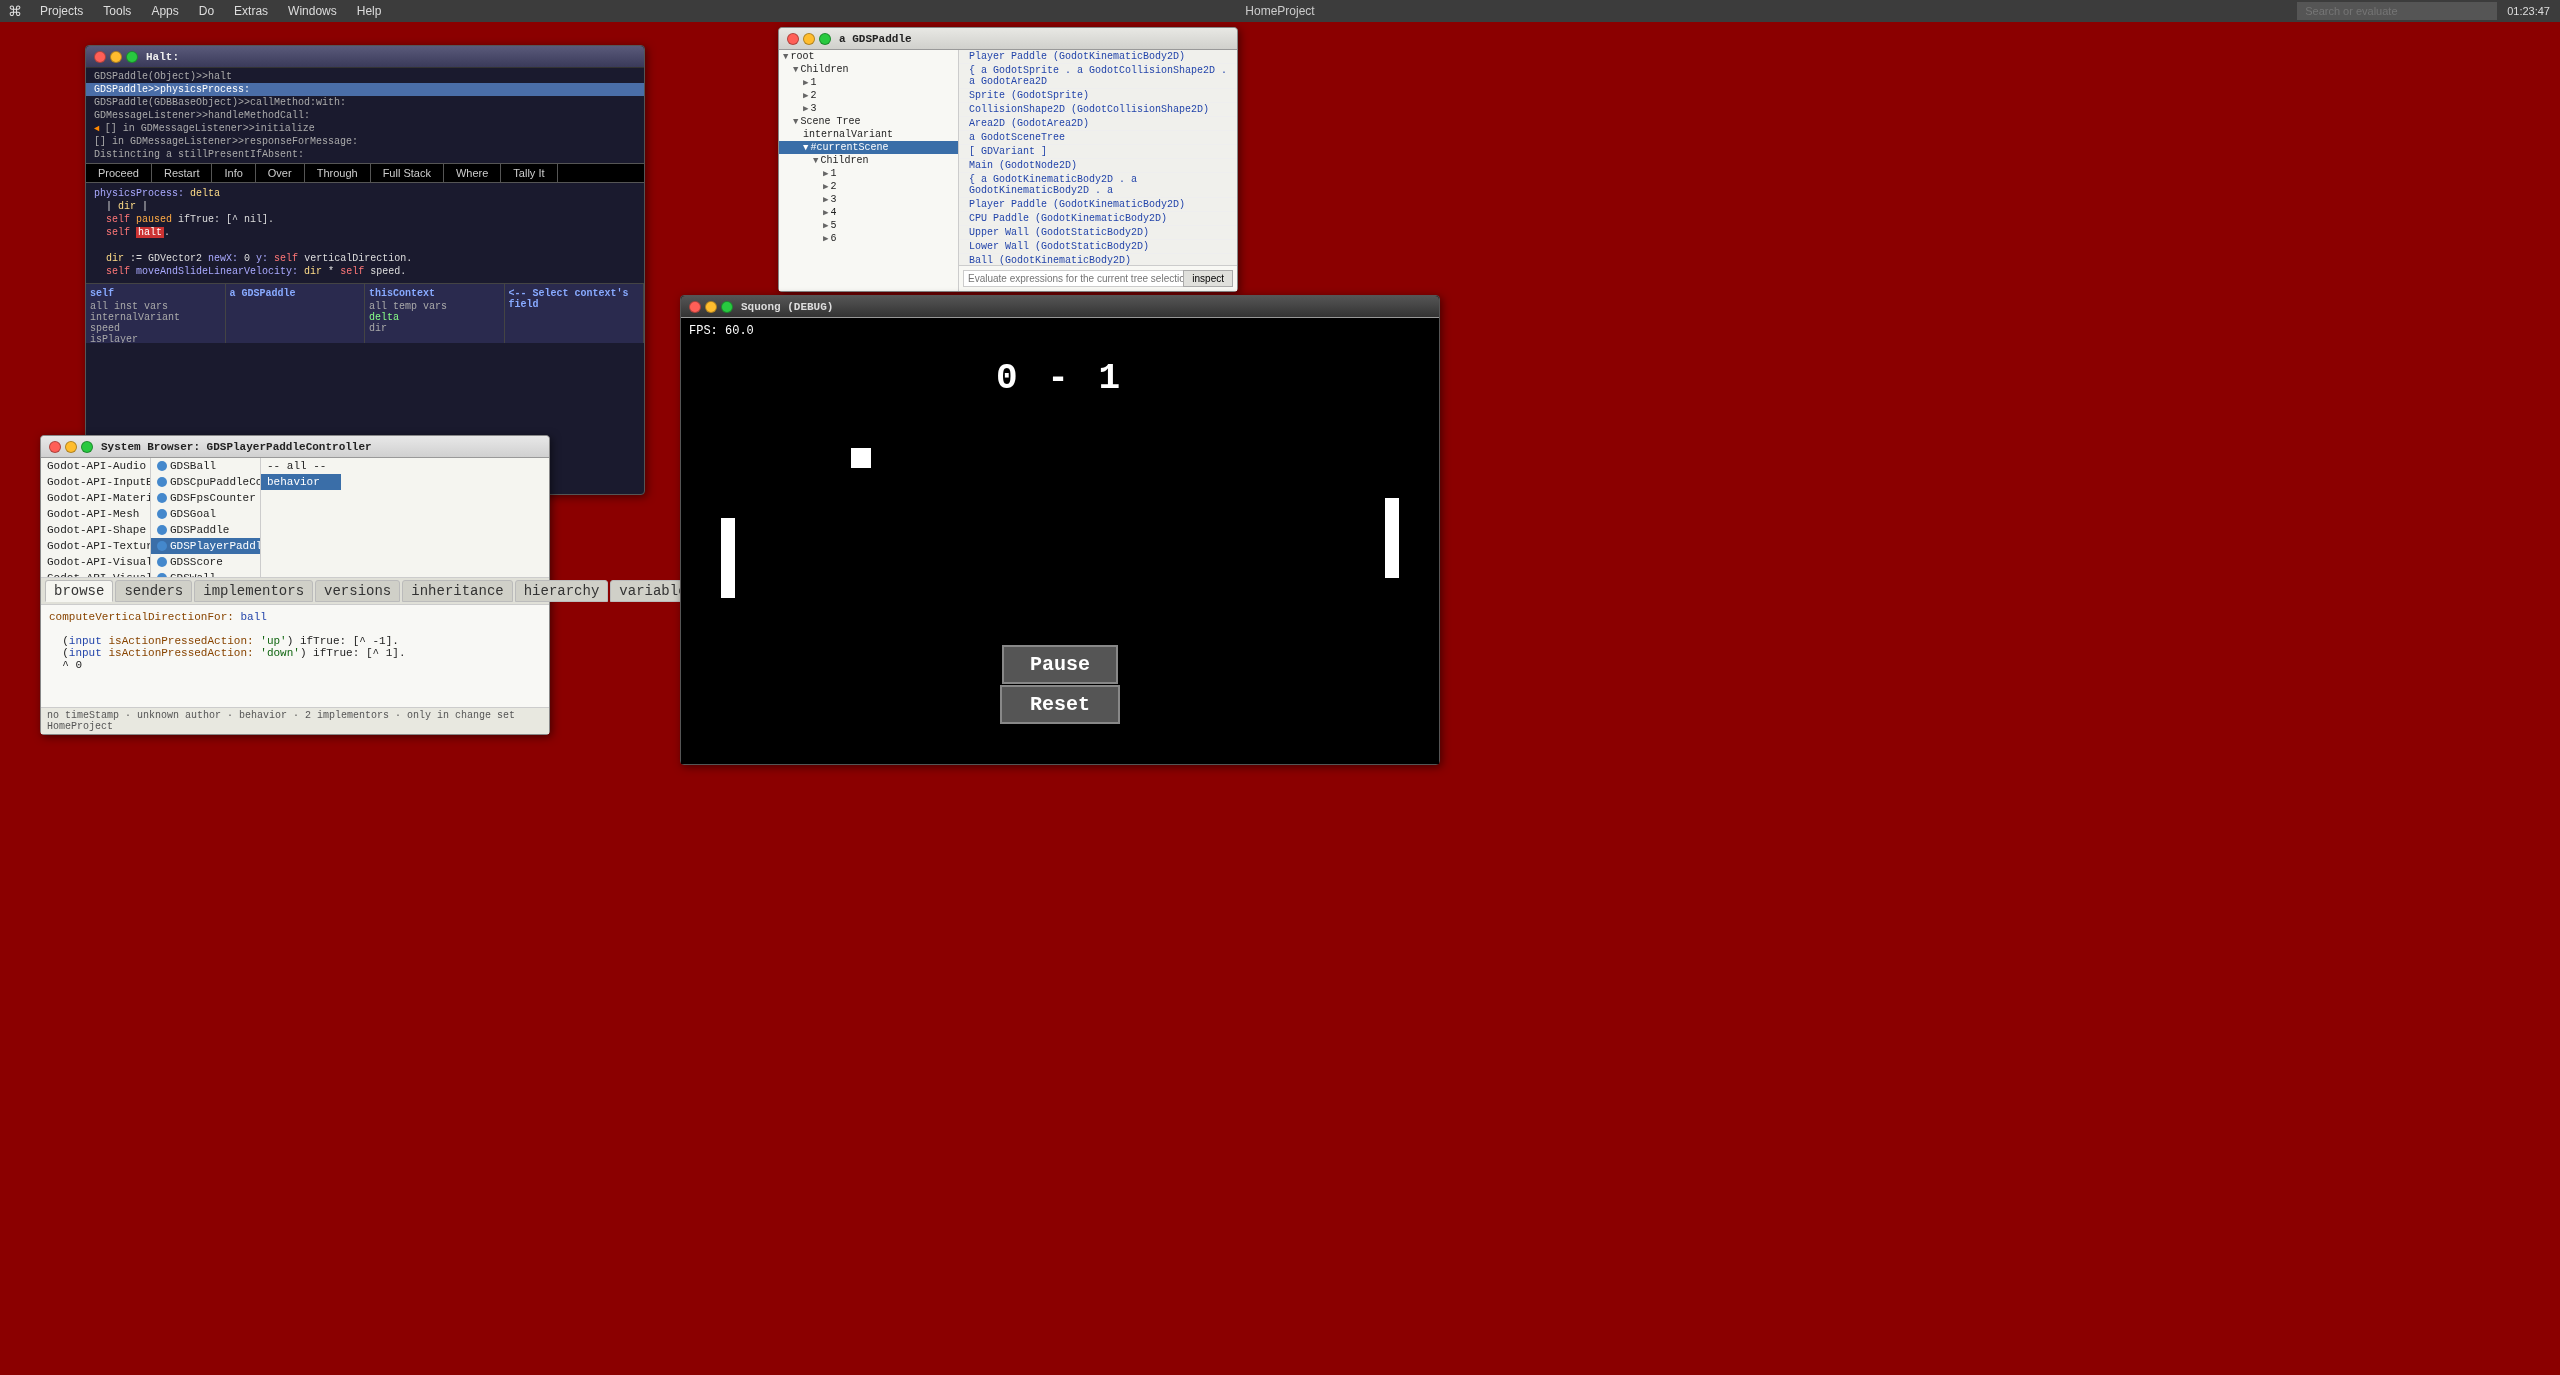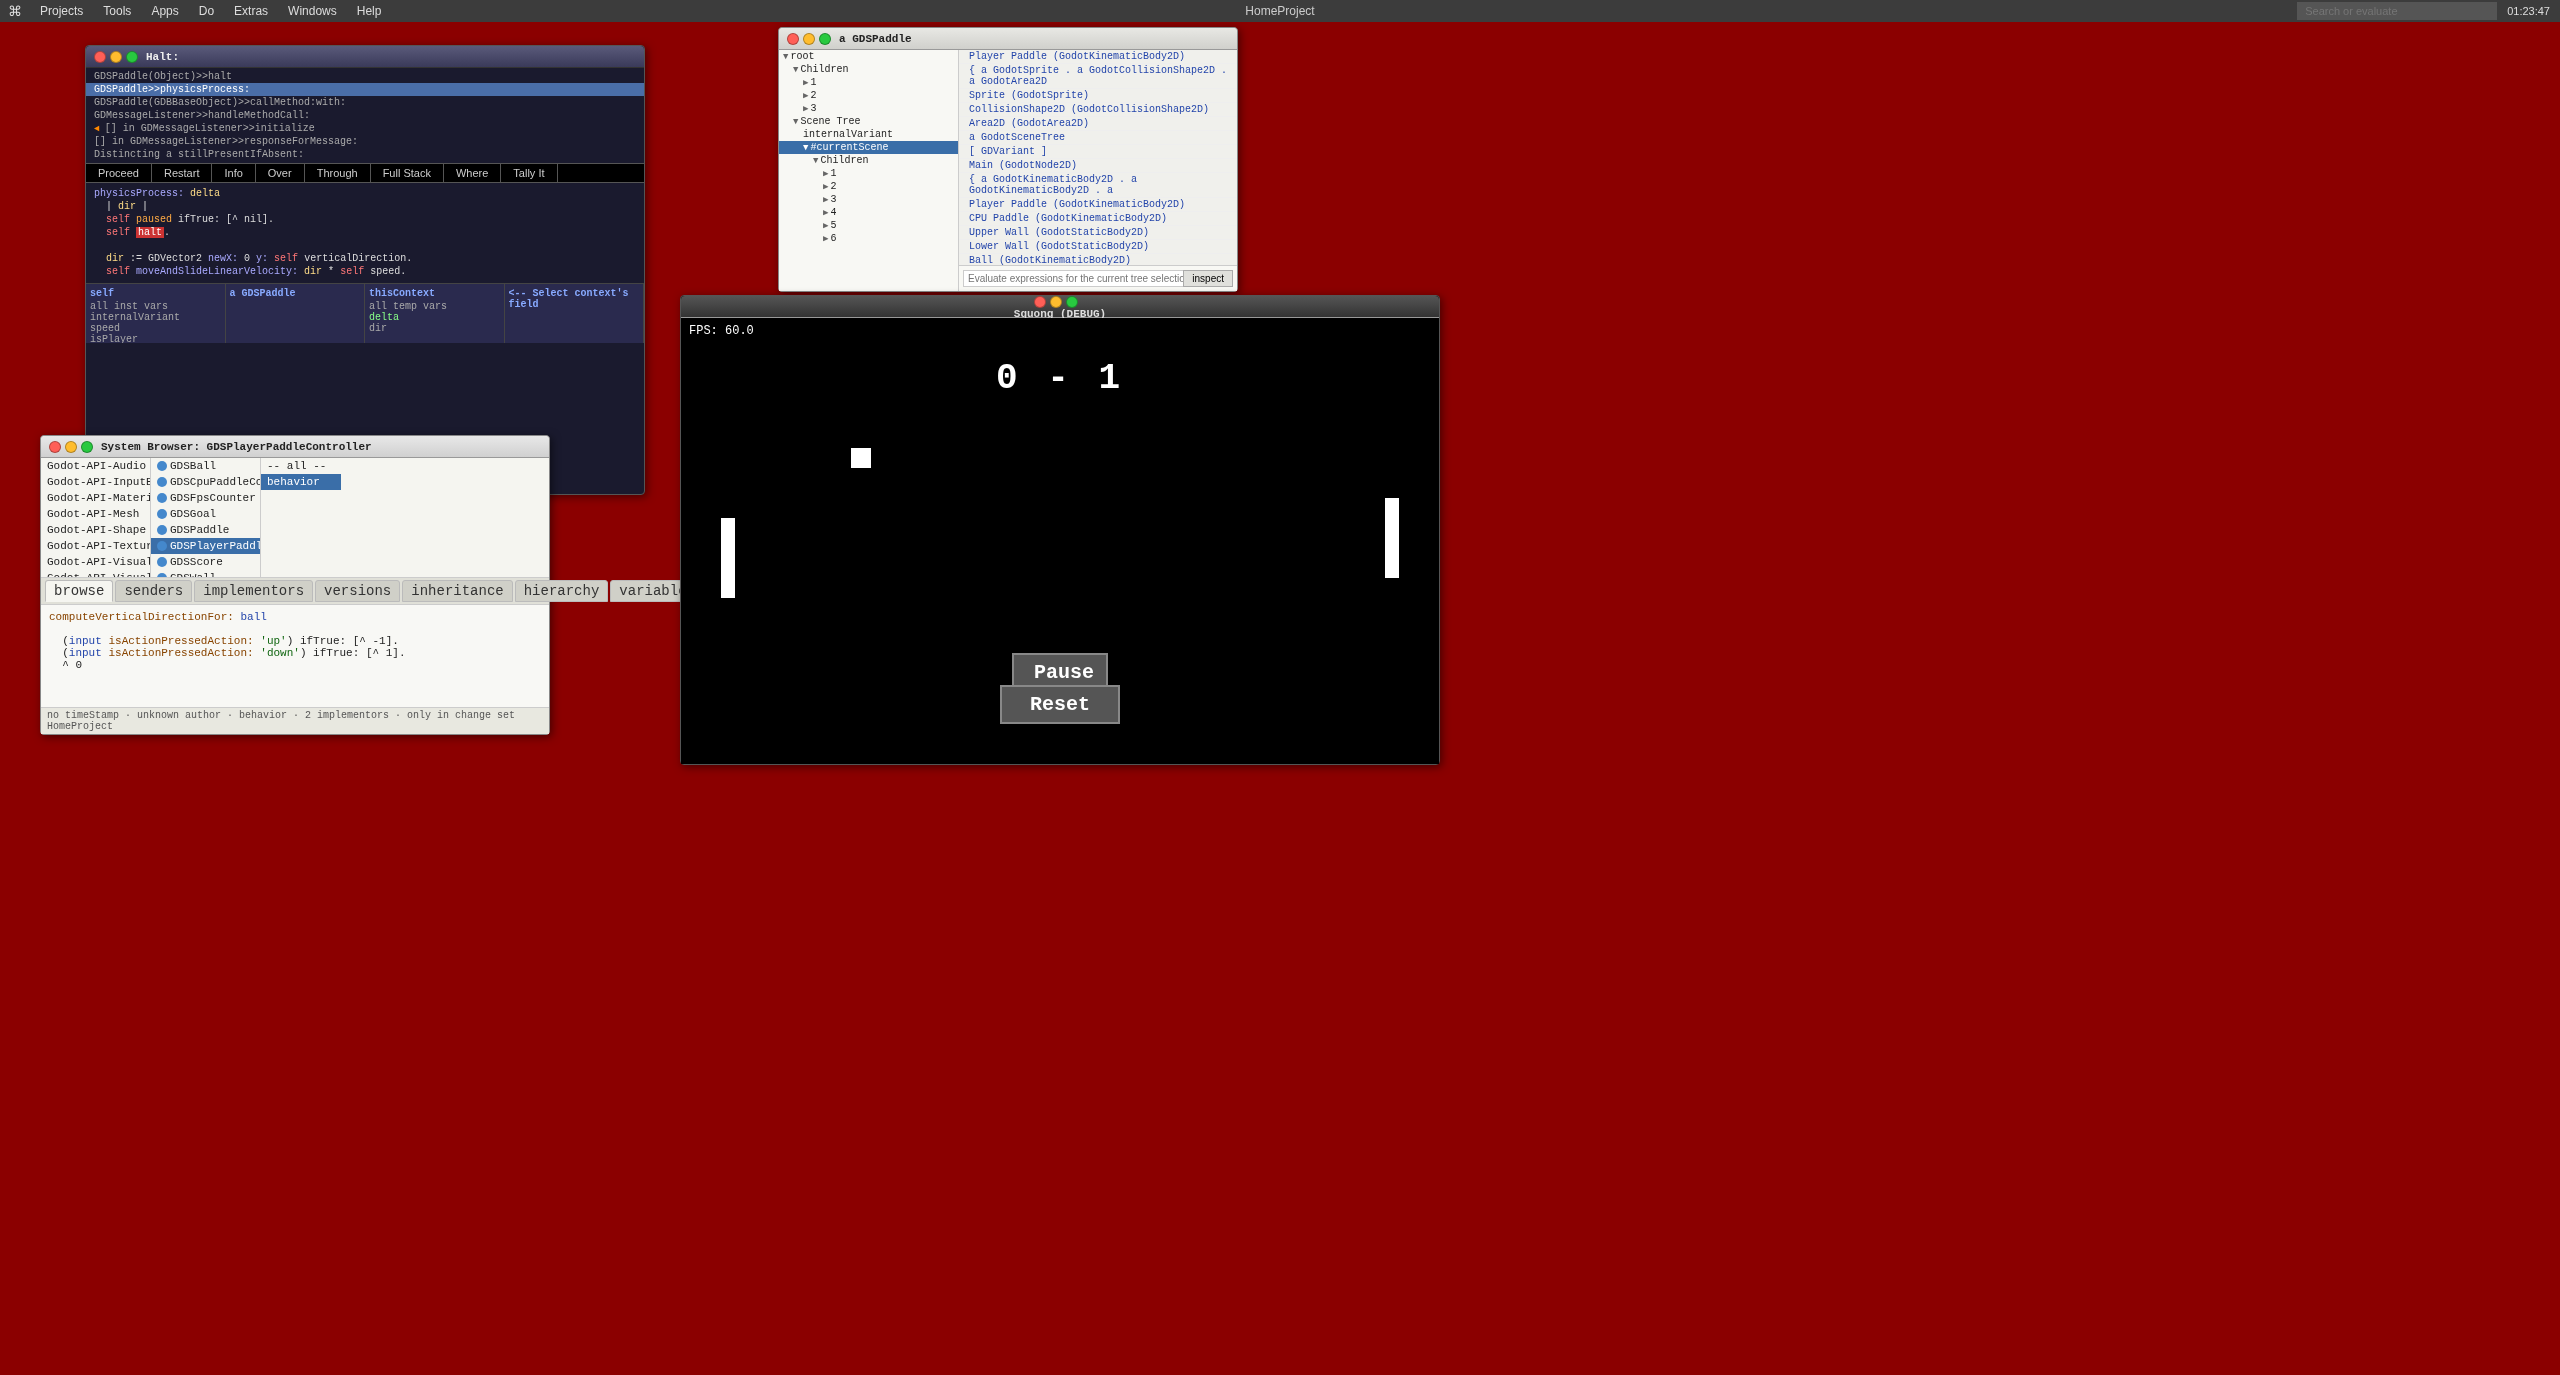--- a/index.html
+++ b/index.html
@@ -349,21 +349,20 @@
       top: 295px;
       width: 760px;
       height: 470px;
       background: #000;
       border: 1px solid #555;
     }
     #game-window .window-titlebar {
       background: linear-gradient(180deg, #555, #333);
       color: #ddd;
       font-size: 11px;
-      flex-direction: column;
     }
     .game-area {
       background: #000;
       width: 100%;
       height: calc(100% - 22px);
       position: relative;
       overflow: hidden;
     }
     .fps-counter {
       position: absolute;
@@ -413,24 +412,24 @@
       font-size: 20px;
       font-family: 'Courier New', monospace;
       font-weight: bold;
       background: #555;
       padding: 6px 20px;
       text-align: center;
       border: 2px solid #888;
     }
     .pause-btn {
       position: absolute;
-      bottom: 72px;
+      bottom: 80px;
       left: 50%;
       transform: translateX(-50%);
-      width: 96px;
+      width: 116px;
     }
     .reset-btn {
       position: absolute;
       bottom: 40px;
       left: 50%;
       transform: translateX(-50%);
       width: 120px;
     }
 
     

